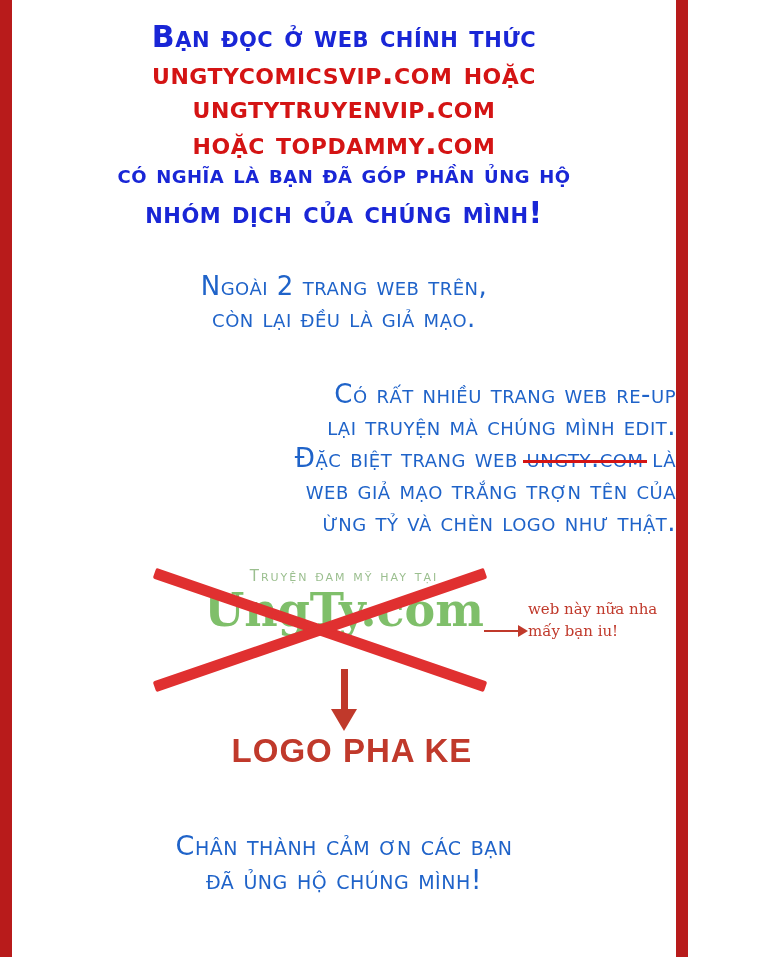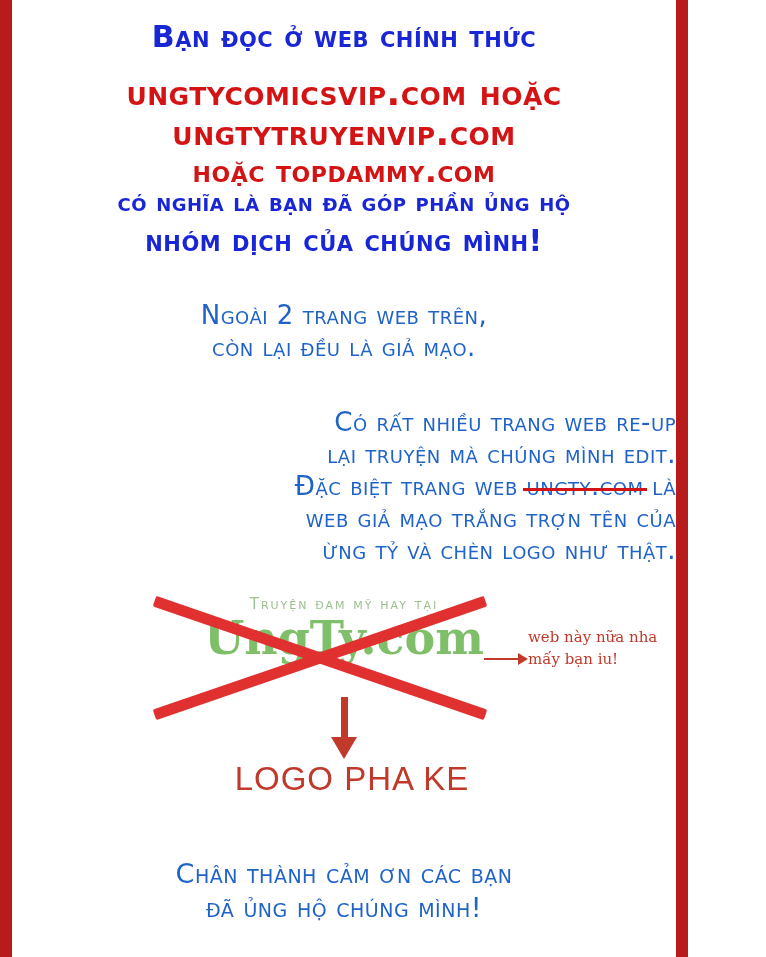--- a/index.html
+++ b/index.html
@@ -52,22 +52,22 @@
   .hdr .line {
     line-height: 1.12;
     font-weight: bold;
   }
   .line1 {
     color: #1926d6;
     font-size: 30px;
   }
   .line2 {
     color: #d41414;
-    font-size: 36px;
-    margin-top: 19px;
+    font-size: 31px;
+    margin-top: 2px;
   }
   .line3 {
     color: #d41414;
     font-size: 31px;
     margin-top: 1px;
   }
   .line4 {
     color: #1926d6;
     font-size: 25px;
     margin-top: 0;
@@ -205,21 +205,21 @@
     border-top: 22px solid #c0392b;
   }
 
   .logo-caption {
     position: absolute;
     left: 16px; right: 0;
     top: 175px;
     text-align: center;
     color: #c0392b;
     font-size: 33px;
-    font-weight: normal;
+    font-weight: bold;
     letter-spacing: 1px;
     font-family: "Liberation Sans", sans-serif;
   }
 
   .thanks {
     margin-top: 72px;
     color: #1f63c9;
     font-size: 27px;
     line-height: 1.25;
   }

